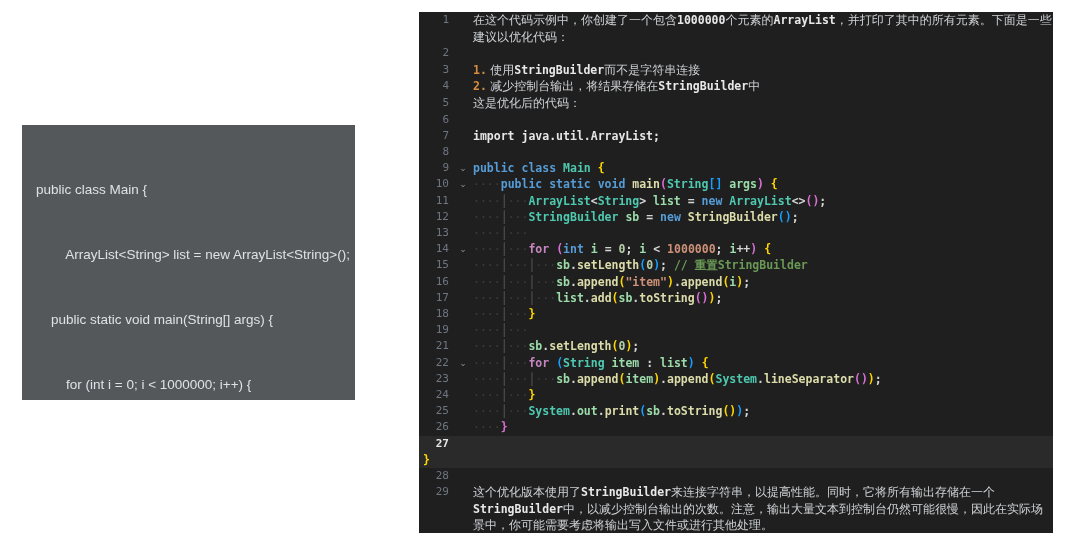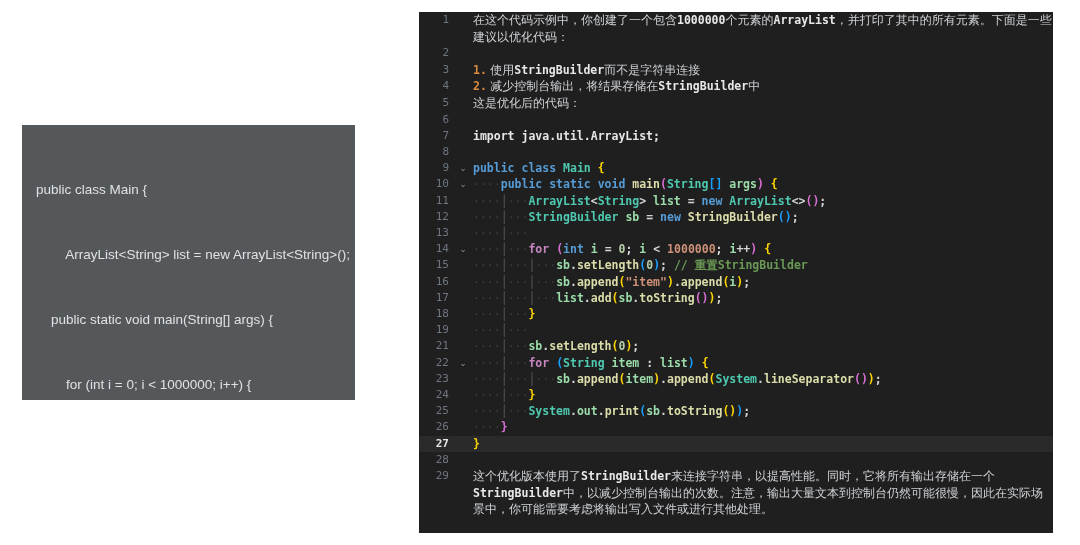--- a/index.html
+++ b/index.html
@@ -49,21 +49,21 @@
   }
   .prose .ordinal{color:#d98c3f;font-weight:bold;
     font-family:"DejaVu Sans Mono","Liberation Mono",monospace;font-size:11.5px;}
 
   
   .code{
     font-family:"DejaVu Sans Mono","Liberation Mono",monospace;
     font-size:11.5px;line-height:16.2px;white-space:pre;color:#d4d4d4;
     font-weight:bold;
   }
-  .row.activeline{background:#2a2a2a;}
+  .row.activeline{background:#2a2a2a;flex-direction:column;}
 
   
   .ig{color:#3d3d3d;font-weight:normal;}
   .igv{color:#5a5a5a;font-weight:normal;}
 
   
   .kw   {color:#569cd6;}   
   .kwc  {color:#c586c0;margin-top:32px;}   
   .type {color:#4ec9b0;}   
   .fn   {color:#dcdcaa;}   

